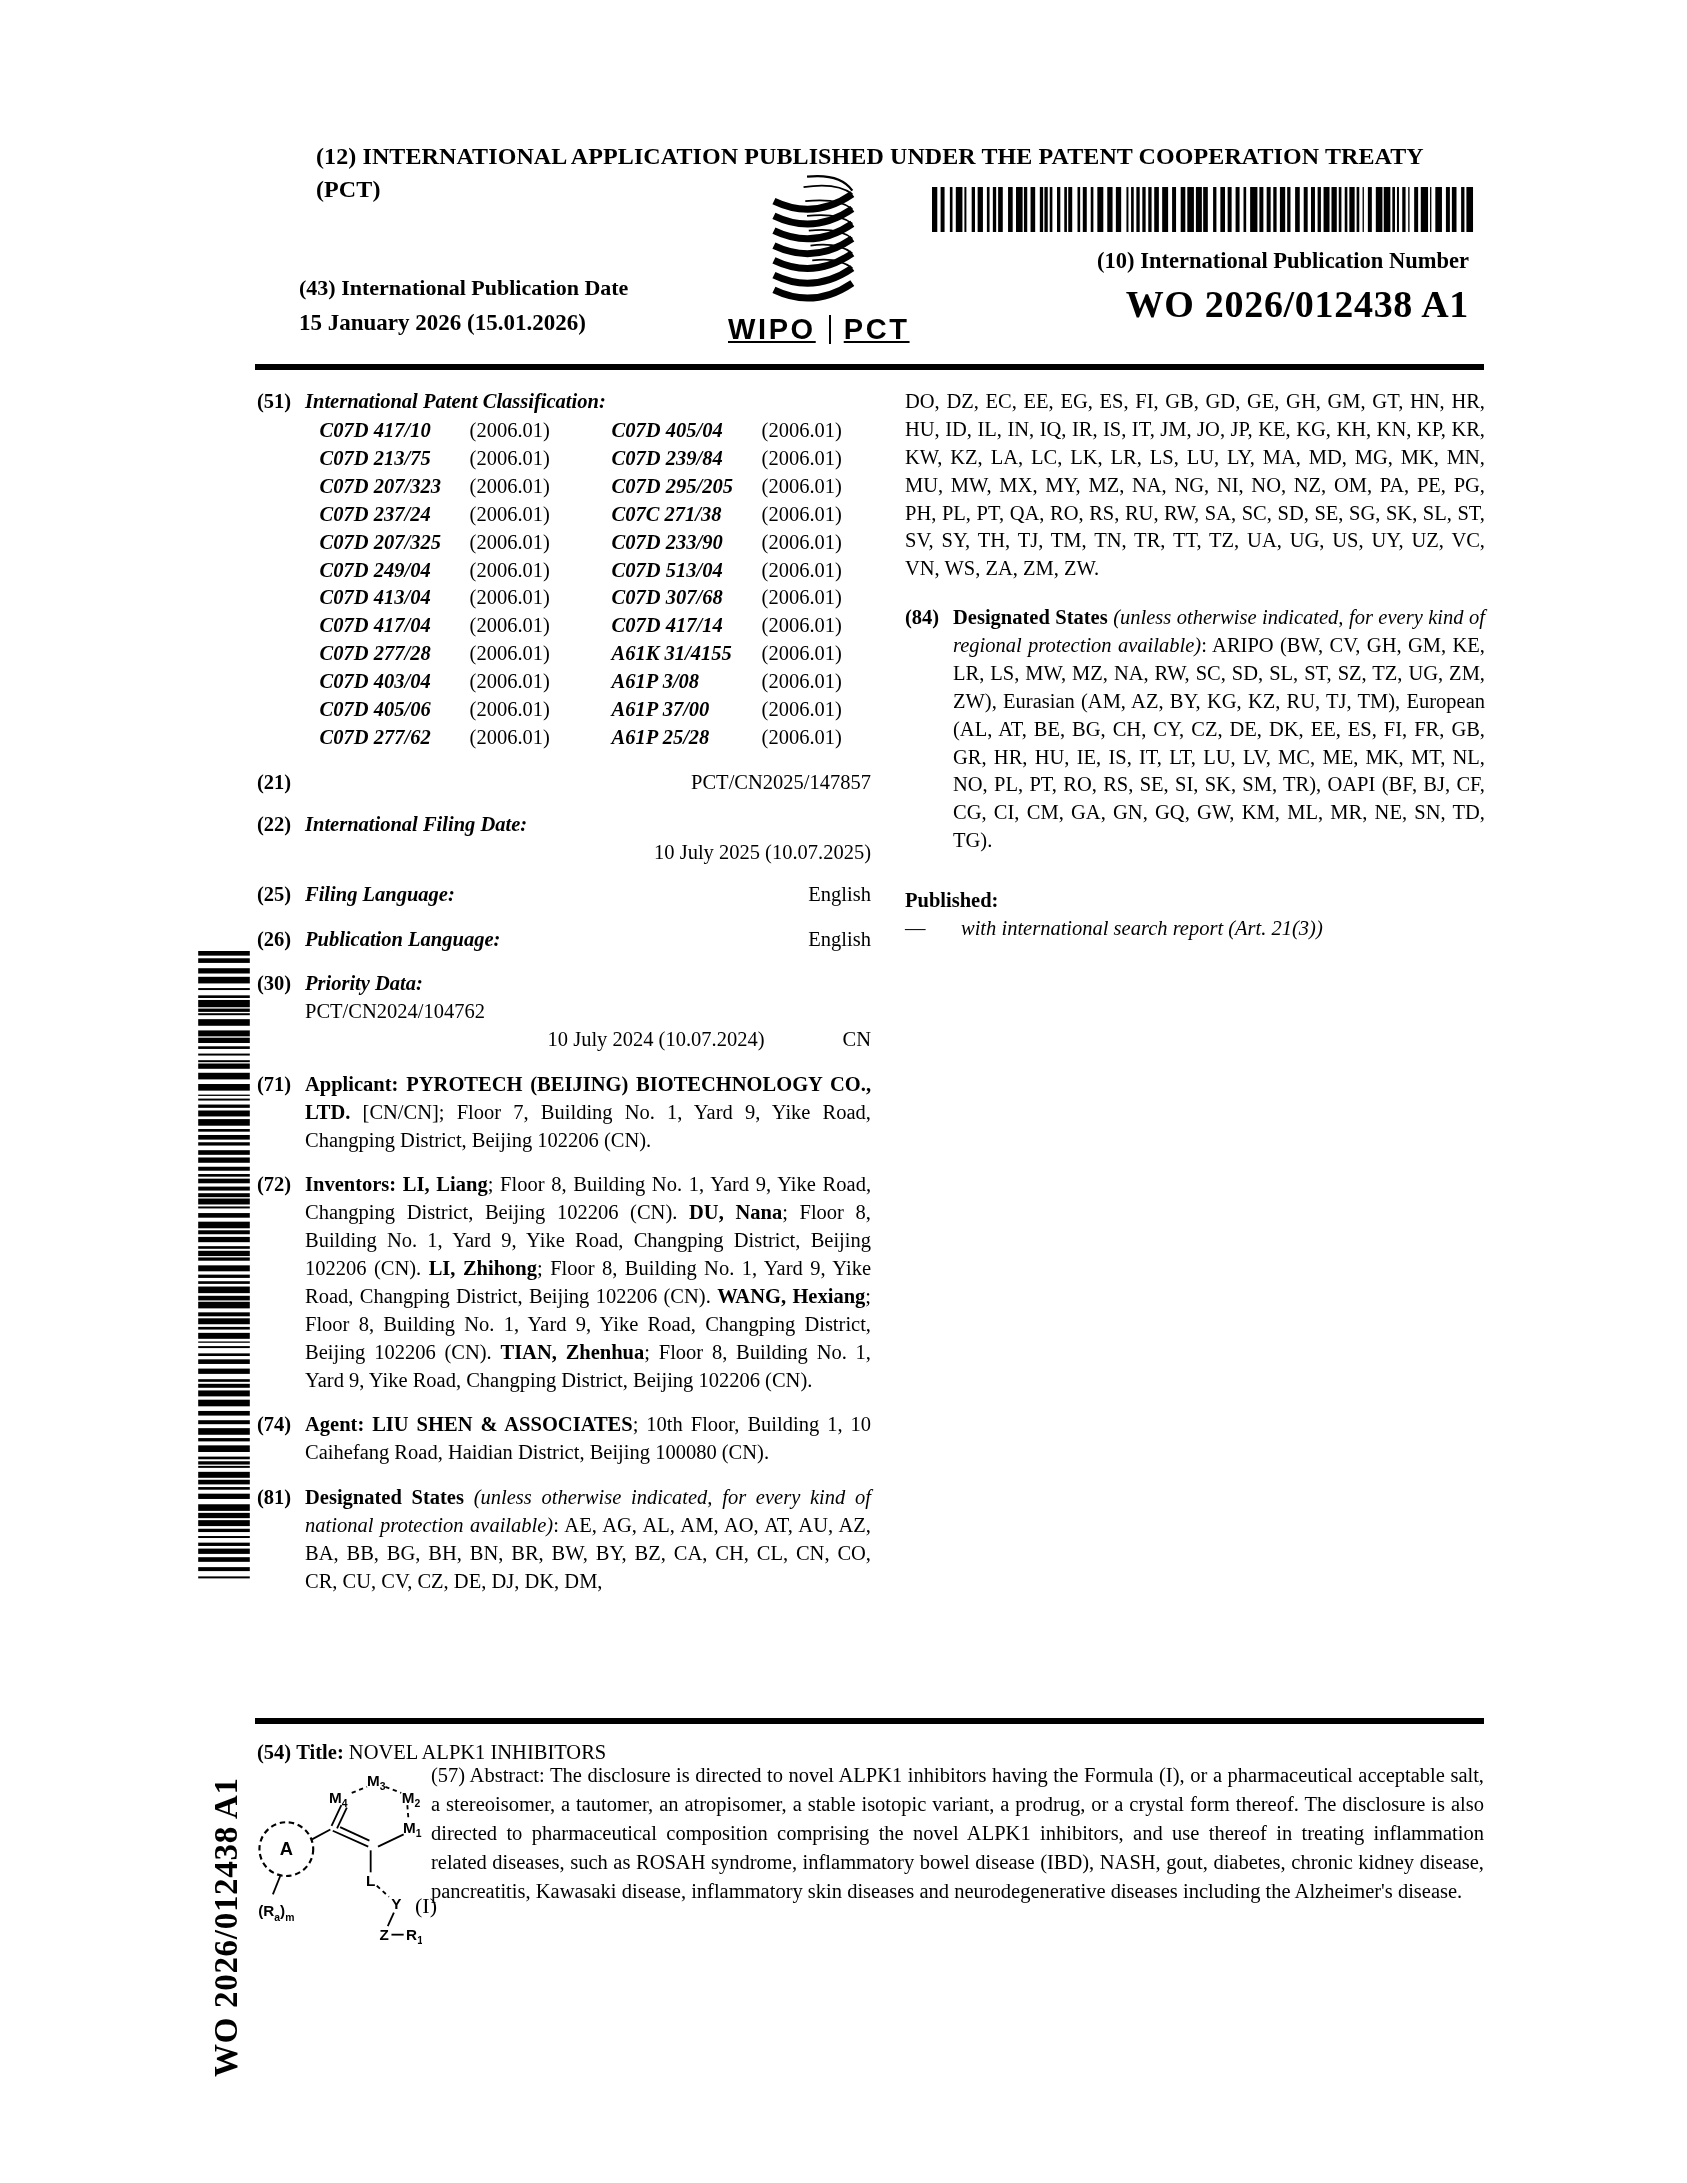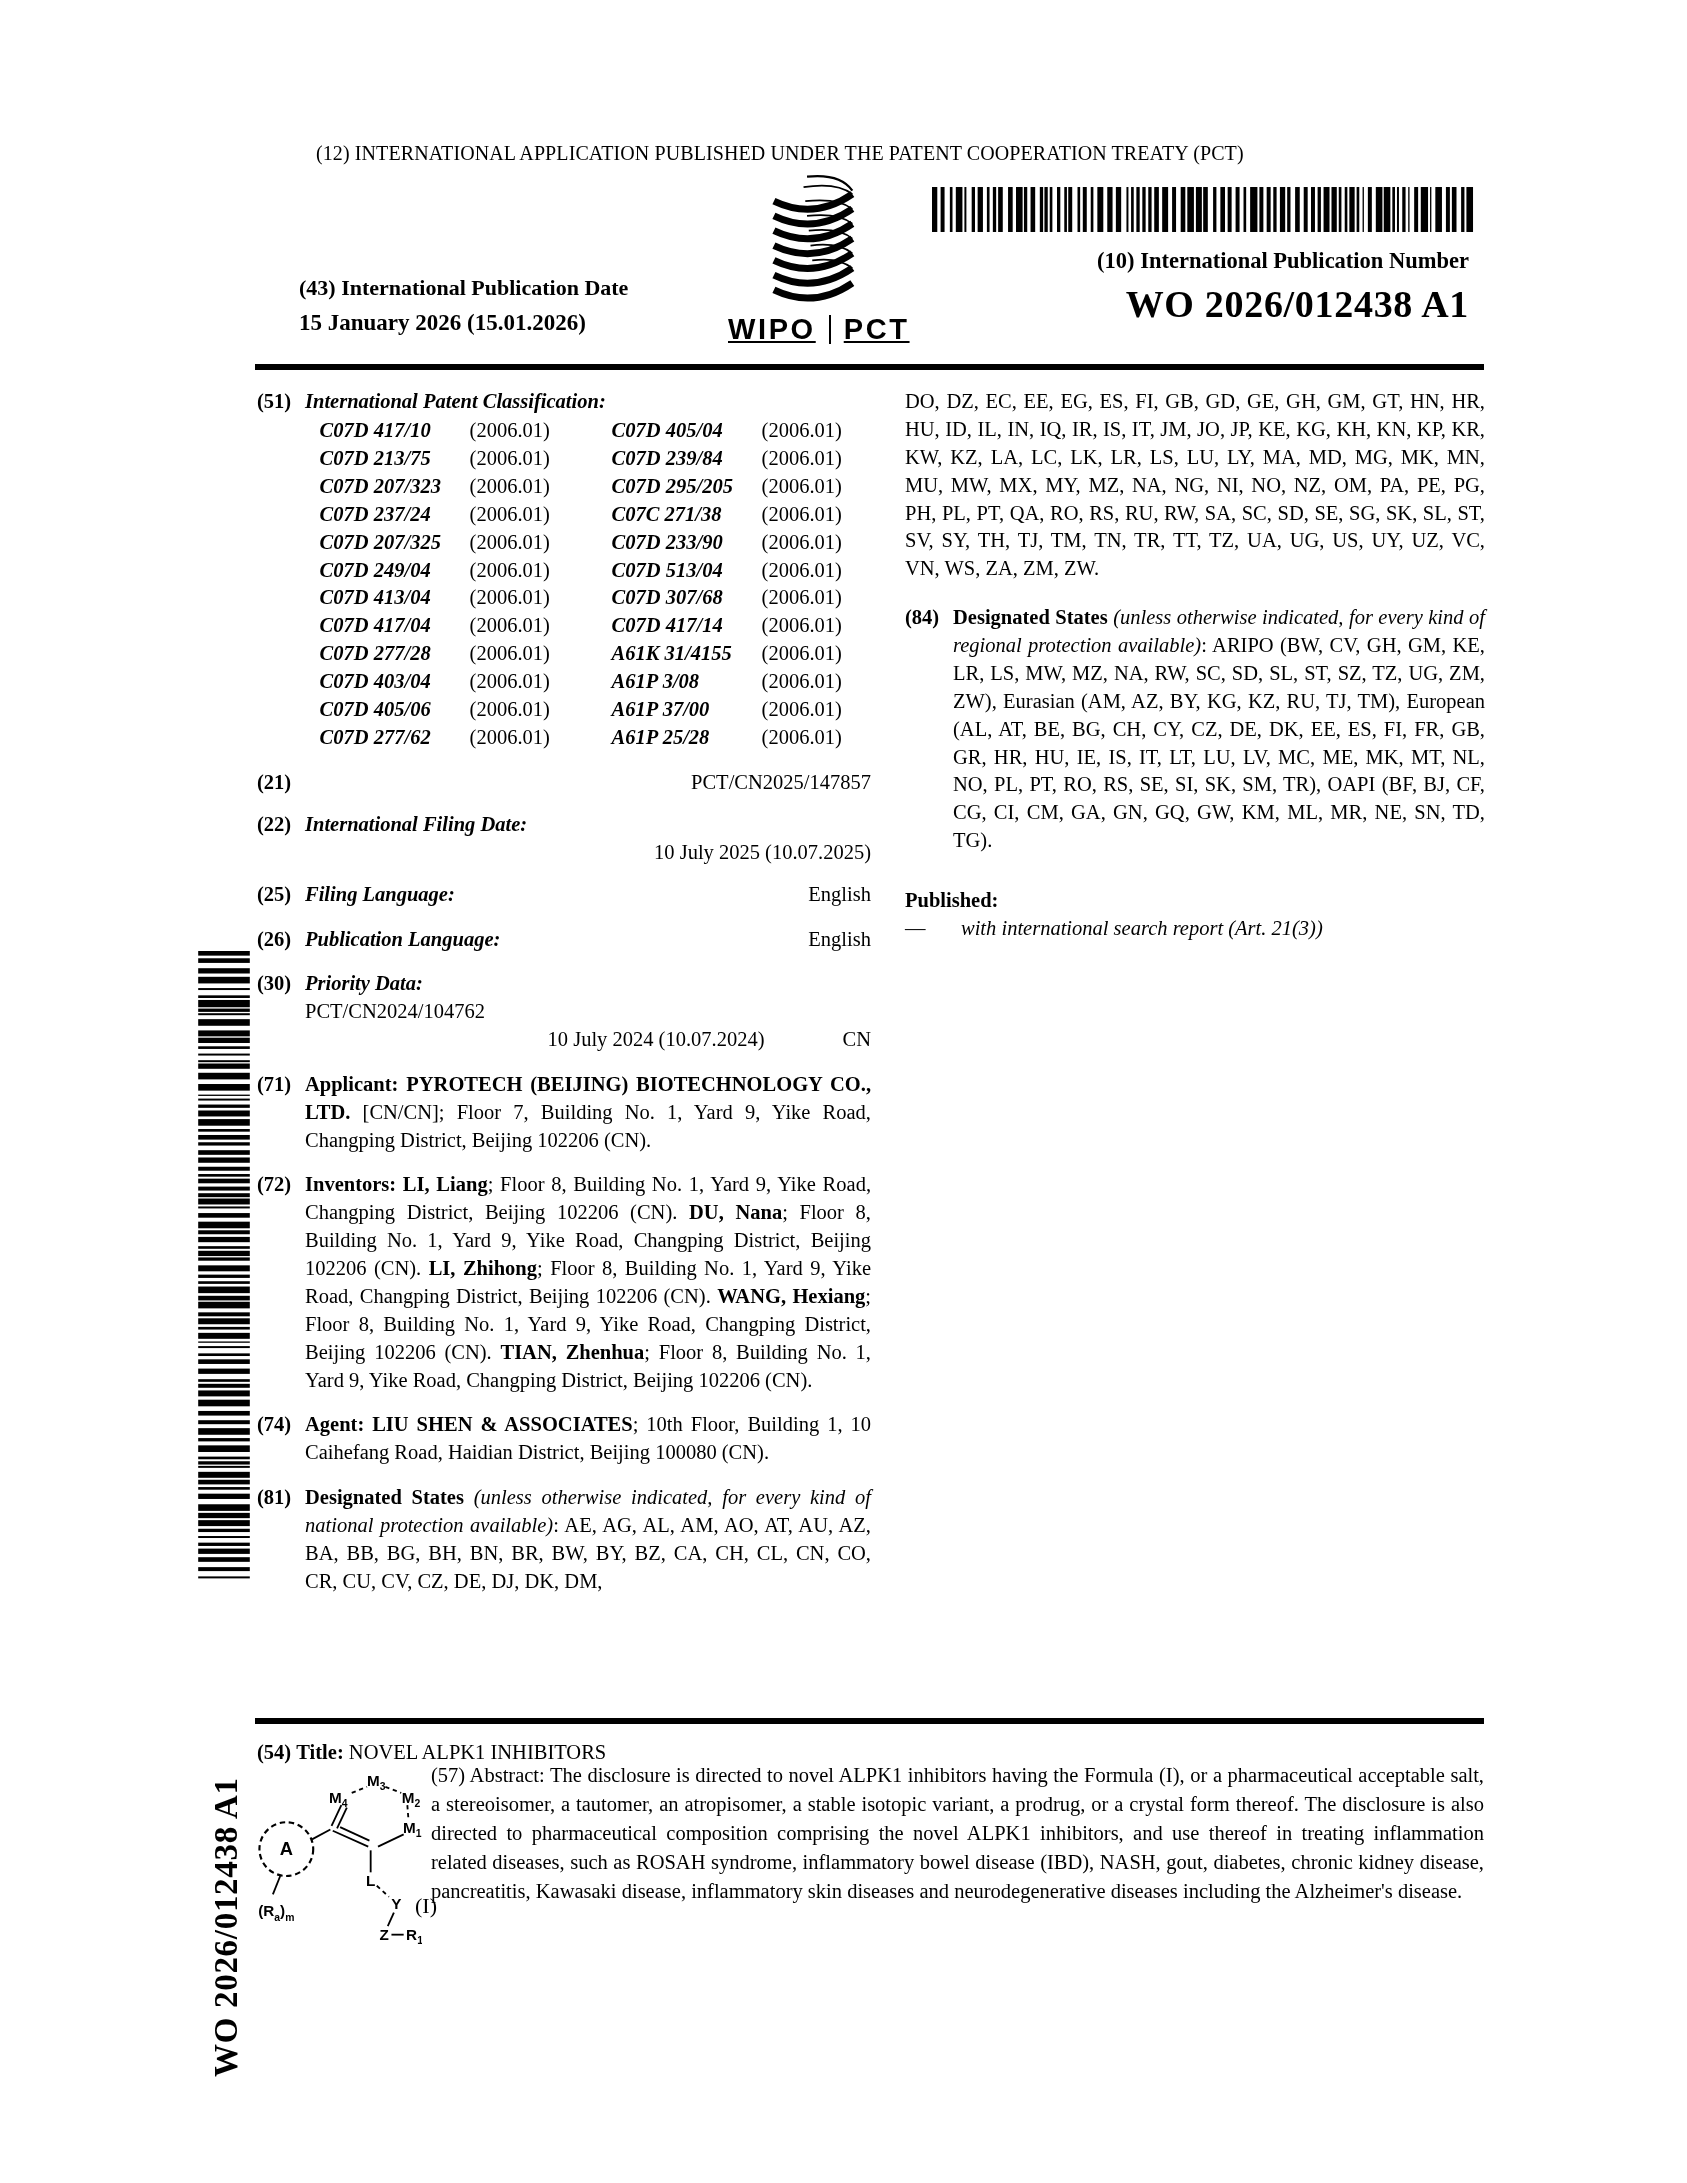--- a/index.html
+++ b/index.html
@@ -2,21 +2,21 @@
 <html style="font-size:10.6px"><head>
 <meta charset="utf-8">
 <style>
   html,body { margin:0; padding:0; background:#888; }
   .page {
     position:relative; width:1687px; height:2183px; background:#ffffff; color:#000;
     font-family:"Liberation Serif","DejaVu Serif",serif; font-size:20.5px; line-height:1.36;
     overflow:hidden;
   }
   .rule { position:absolute; left:255px; width:1229px; height:6px; background:#000; }
-  .hdr12 { position:absolute; left:316px; top:140px; width:1164px; font-weight:normal; font-size:20px; letter-spacing:0.1px; }
+  .hdr12 { position:absolute; left:316px; top:140px; width:1164px; font-weight:bold; font-size:24px; letter-spacing:0.1px; }
   .org { position:absolute; left:329px; top:173px; width:374px; font-size:22px; }
   .org .l1 { font-weight:bold; }
   .org .l2 { font-weight:bold; text-align:center; }
   .org .l3 { text-align:center; }
   .pubdate { position:absolute; left:299px; top:273px; width:361px; font-weight:bold; font-size:22px; }
   .pubdate .d { font-size:23px; margin-top:4px; }
   .wipo-swirl { position:absolute; left:753px; top:171px; }
   .wipo-word { position:absolute; left:728px; top:310px; width:232px; font-family:"Liberation Sans","DejaVu Sans",sans-serif;
     font-weight:bold; font-size:29px; letter-spacing:2.6px; display:flex; align-items:center; gap:13px;text-decoration:underline; }
   .wipo-word .sep { width:2px; height:29px; background:#000; }

